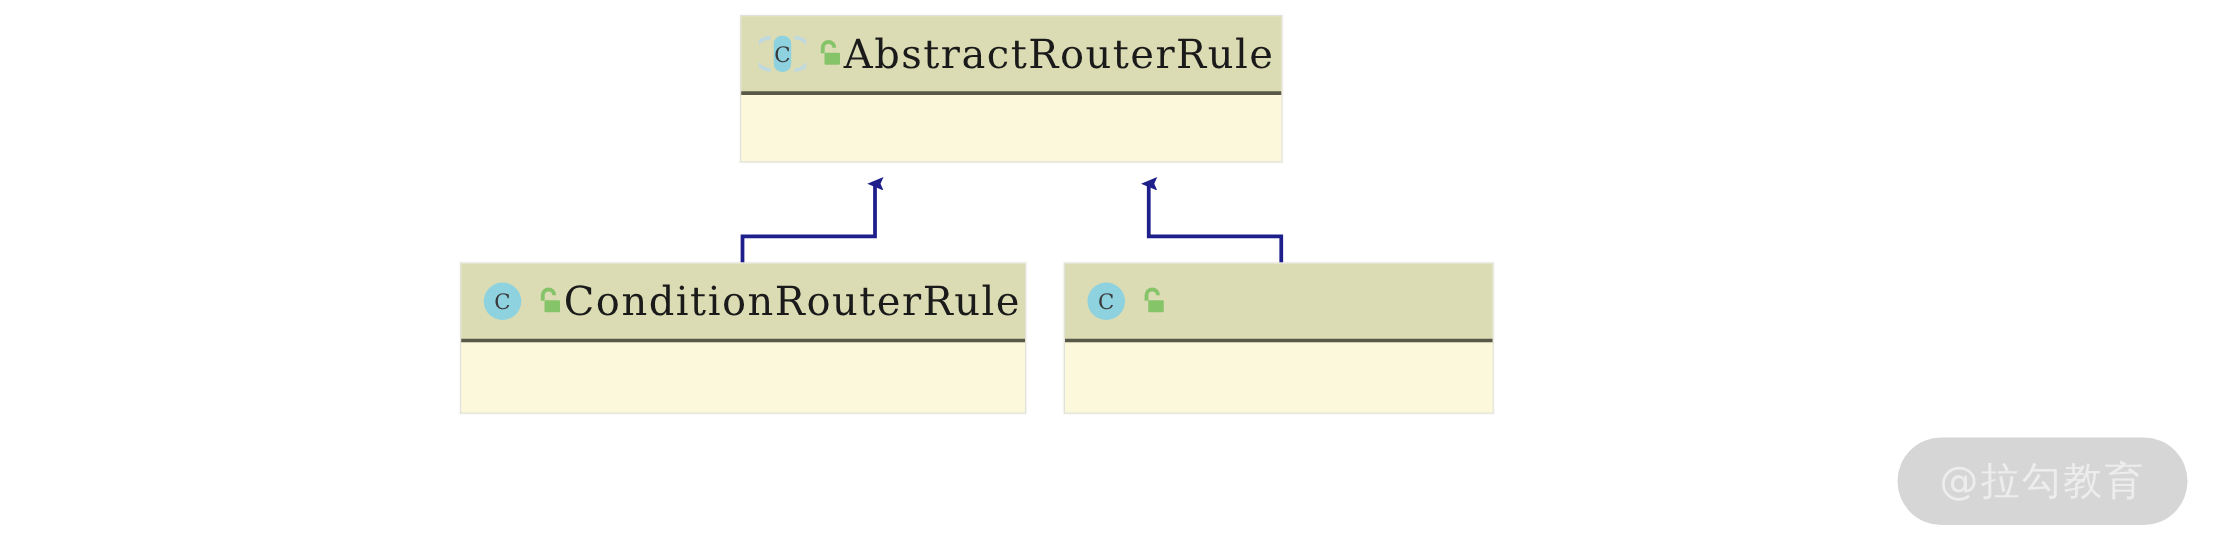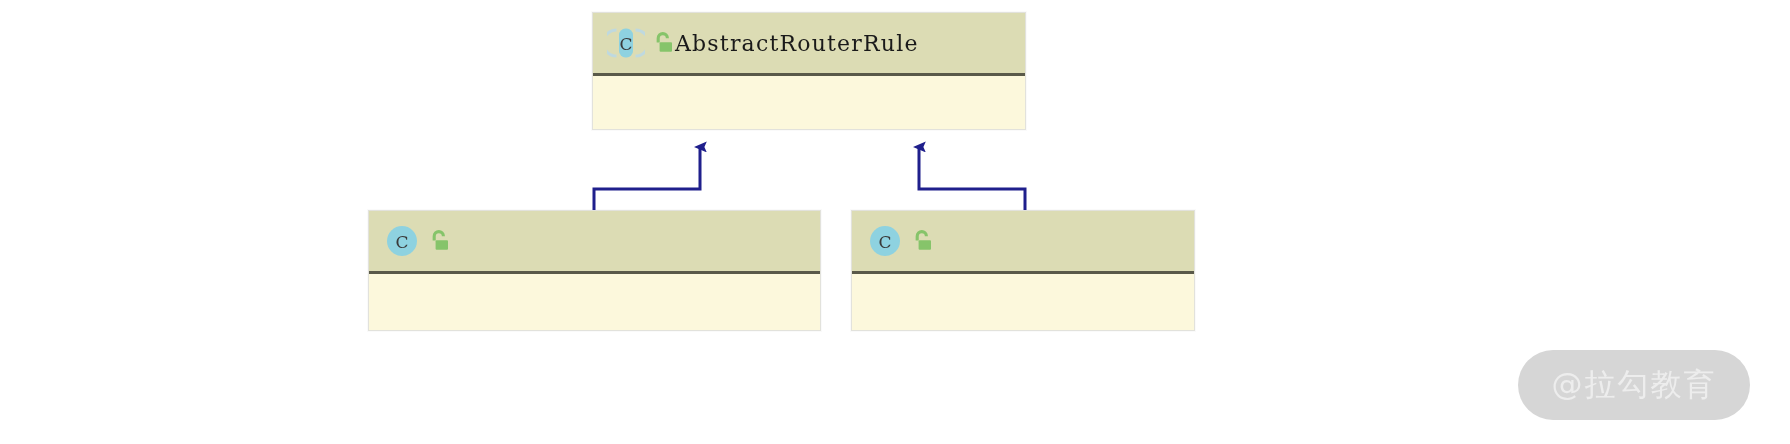--- a/index.html
+++ b/index.html
@@ -60,21 +60,21 @@
   }
   .lock-icon {
     display: block;
     margin-left: 6px;
   }
 
   .uml-title {
     flex: 1 1 auto;
     text-align: left;
     font-family: "DejaVu Serif", "Liberation Serif", serif;
-    font-size: 22px;
+    font-size: 32px;
     letter-spacing: 1.2px;
     color: #1a1a1a;
     white-space: nowrap;
     padding-right: 10px;
   }
 
   
   #watermark {
     position: absolute;
     display: flex;
@@ -133,20 +133,21 @@
       <span class="icon-wrap">
         <svg class="class-icon" width="38" height="34" viewBox="0 0 38 34" xmlns="http://www.w3.org/2000/svg">
           <circle cx="19" cy="17" r="15" fill="#8ED2E0"></circle>
           <text x="19" y="23.5" text-anchor="middle" font-family="DejaVu Serif, Liberation Serif, serif" font-size="17" fill="#3A3A3A">C</text>
         </svg>
         <svg class="lock-icon" width="24" height="26" viewBox="0 0 24 26" xmlns="http://www.w3.org/2000/svg">
           <path d="M 7.2 12.5 L 7.2 8.2 A 4.6 4.6 0 0 1 16.4 8.2" fill="none" stroke="#86C46A" stroke-width="3.1" stroke-linecap="butt"></path>
           <rect x="8.6" y="12.2" width="12.4" height="9.6" rx="1" fill="#86C46A"></rect>
         </svg>
       </span>
+      <span class="uml-title">ConditionRouterRule</span>
     </div>
     <div class="uml-body" style="height:55px;"></div>
   </div>
 
   <div class="uml-class" style="left:851px; top:210px; width:344px; height:121px;">
     <div class="uml-header">
       <span class="icon-wrap">
         <svg class="class-icon" width="38" height="34" viewBox="0 0 38 34" xmlns="http://www.w3.org/2000/svg">
           <circle cx="19" cy="17" r="15" fill="#8ED2E0"></circle>
           <text x="19" y="23.5" text-anchor="middle" font-family="DejaVu Serif, Liberation Serif, serif" font-size="17" fill="#3A3A3A">C</text>

